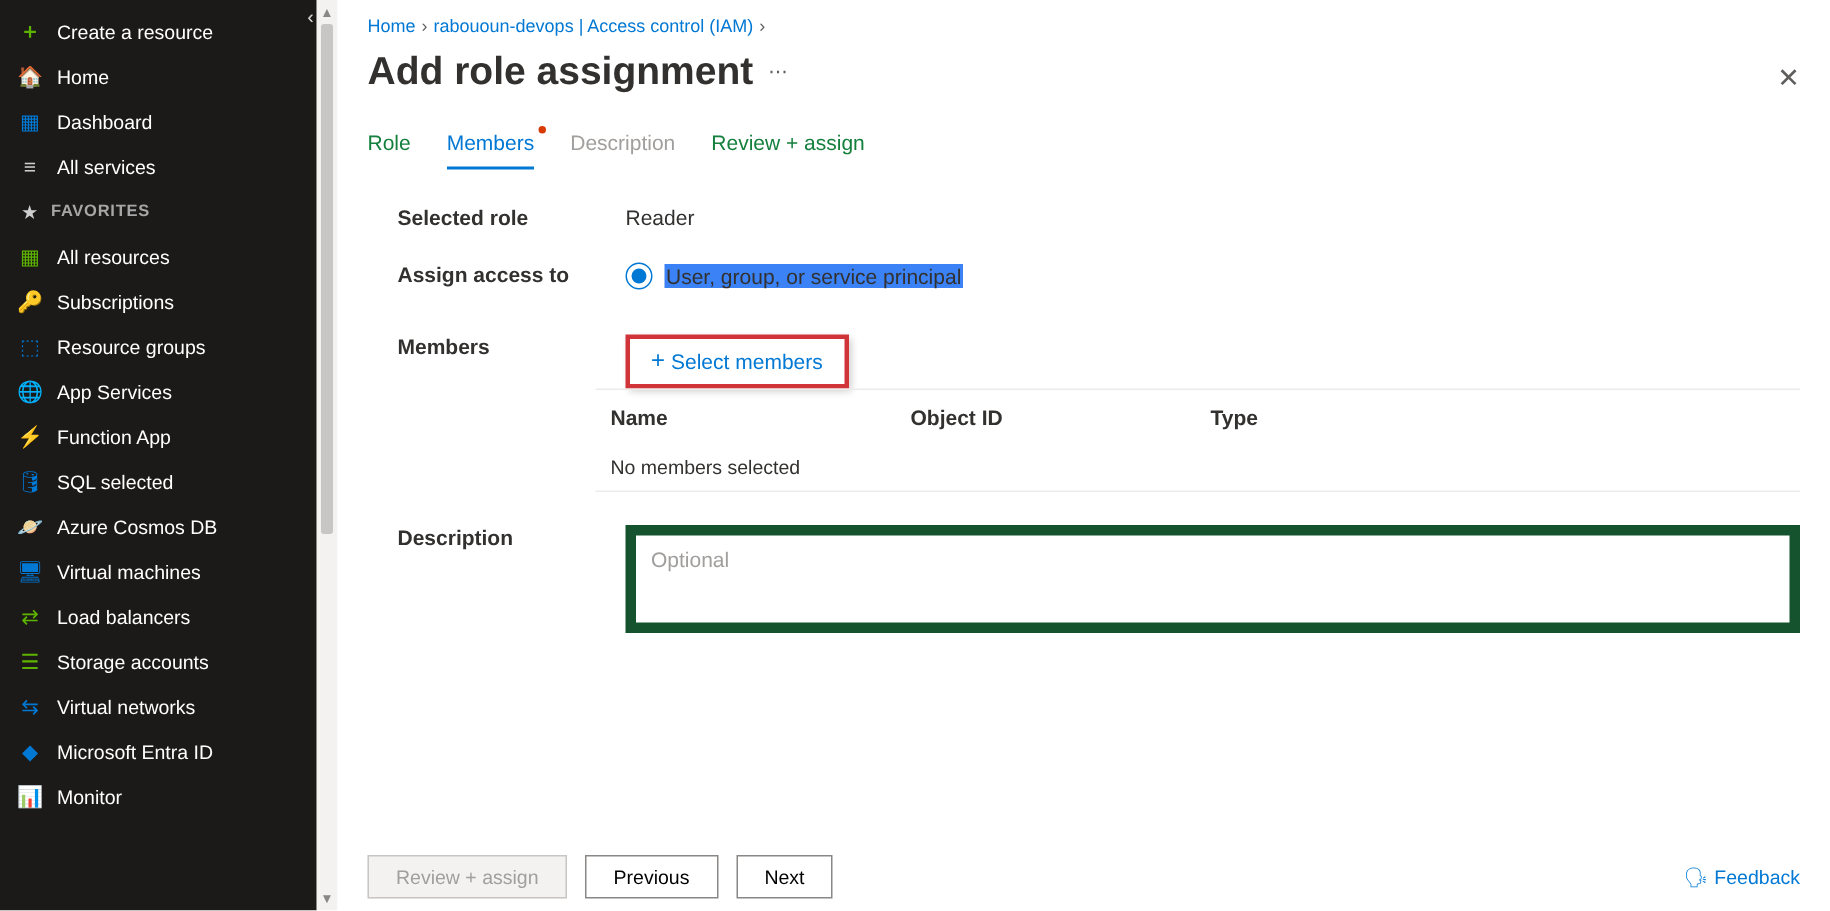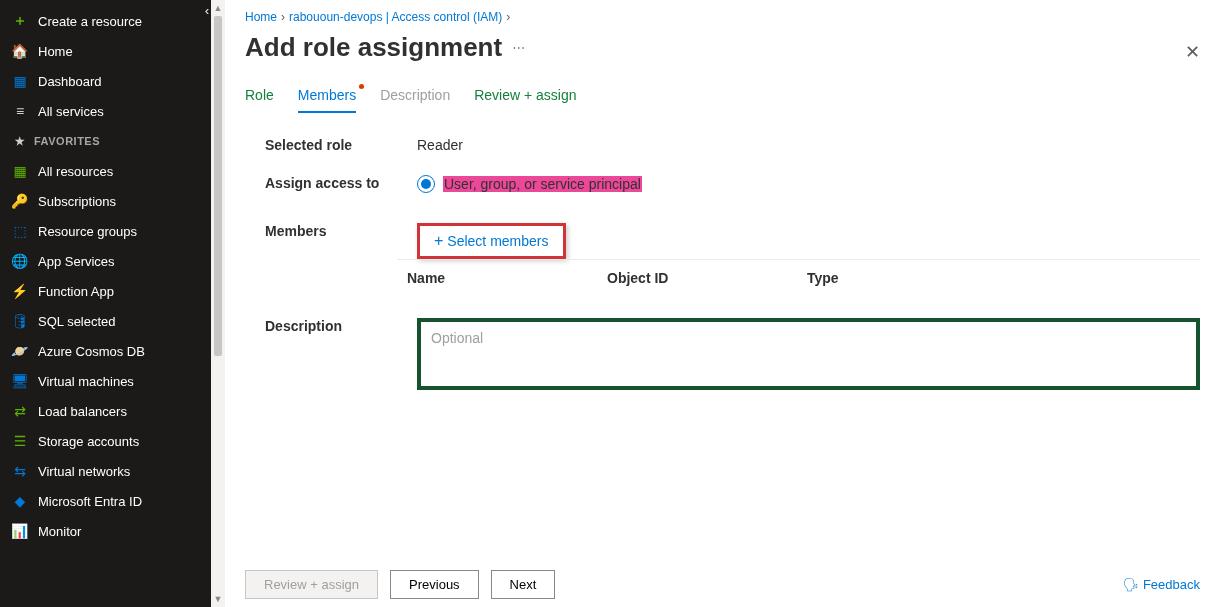--- a/index.html
+++ b/index.html
@@ -37,34 +37,34 @@
     .tab .dot { position: absolute; top: -3px; right: -8px; width: 5px; height: 5px; background: #d83b01; border-radius: 50%; }
 
     .form-row { display: flex; margin-bottom: 22px; }
     .form-label { width: 152px; font-weight: 600; font-size: 14px; margin-left: 20px; }
     .form-value { flex: 1; font-size: 14px; }
 
     .radio-row { display: flex; align-items: center; gap: 8px; margin-bottom: 8px; }
     .radio { width: 18px; height: 18px; border: 1px solid #605e5c; border-radius: 50%; display: inline-flex; align-items: center; justify-content: center; cursor: pointer; }
     .radio.checked { border-color: #0078d4; }
     .radio.checked::after { content: ''; width: 10px; height: 10px; background: #0078d4; border-radius: 50%; }
-    .highlight { background: #ec4899; padding: 0 1px; }
+    .highlight { background: #3b82f6; padding: 0 1px; }
 
     .select-members-box { border: 3px solid #d13438; padding: 6px 14px; display: inline-block; box-shadow: 2px 2px 5px rgba(0,0,0,0.2); }
     .select-members-btn { color: #0078d4; cursor: pointer; display: inline-flex; align-items: center; gap: 4px; font-size: 14px; }
     .plus { font-size: 16px; font-weight: 300; }
 
     .members-table { border-top: 1px solid #edebe9; margin-left: 152px; }
     .table-header { display: flex; padding: 10px 10px; font-weight: 600; font-size: 14px; }
     .col-name { width: 200px; }
     .col-obj { width: 200px; }
     .col-type { flex: 1; }
     .empty-row { padding: 8px 10px; color: #323130; border-bottom: 1px solid #edebe9; font-size: 13px; }
 
-    .description-area { width: 100%; height: 72px; border: 4px solid #14532d; padding: 8px 10px; font-size: 14px; font-family: inherit; resize: none; }
+    .description-area { width: 100%; height: 72px; border: 7px solid #14532d; padding: 8px 10px; font-size: 14px; font-family: inherit; resize: none; }
     .description-area::placeholder { color: #a19f9d; }
 
     .footer { margin-top: auto; padding: 14px 0 8px 0; display: flex; align-items: center; gap: 12px; border-top: 1px solid #fff; }
     .btn { padding: 6px 18px; font-size: 13px; cursor: pointer; background: #fff; border: 1px solid #8a8886; }
     .btn.disabled { color: #a19f9d; border-color: #c8c6c4; cursor: default; background: #f3f2f1; }
     .feedback { margin-left: auto; color: #0078d4; cursor: pointer; display: flex; align-items: center; gap: 4px; font-size: 13px; }
   </style>
 </head>
 <body>
 
@@ -206,20 +206,21 @@
         </div>
       </div>
     </div>
 
     <div class="members-table">
       <div class="table-header">
         <div class="col-name">Name</div>
         <div class="col-obj">Object ID</div>
         <div class="col-type">Type</div>
       </div>
+      <div class="empty-row">No members selected</div>
     </div>
 
     <div class="form-row" style="margin-top:22px;">
       <div class="form-label">Description</div>
       <div class="form-value">
         <textarea class="description-area" placeholder="Optional" style=""></textarea>
       </div>
     </div>
 
     <div class="footer">

